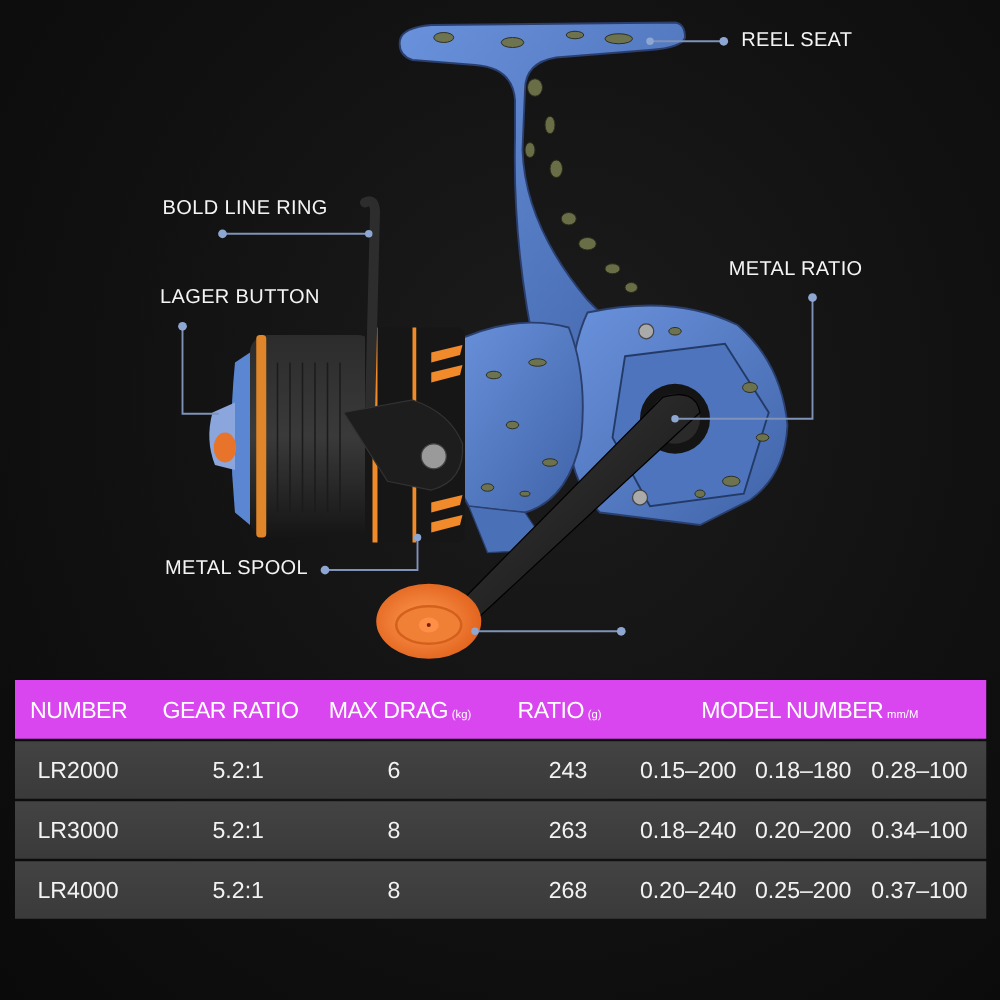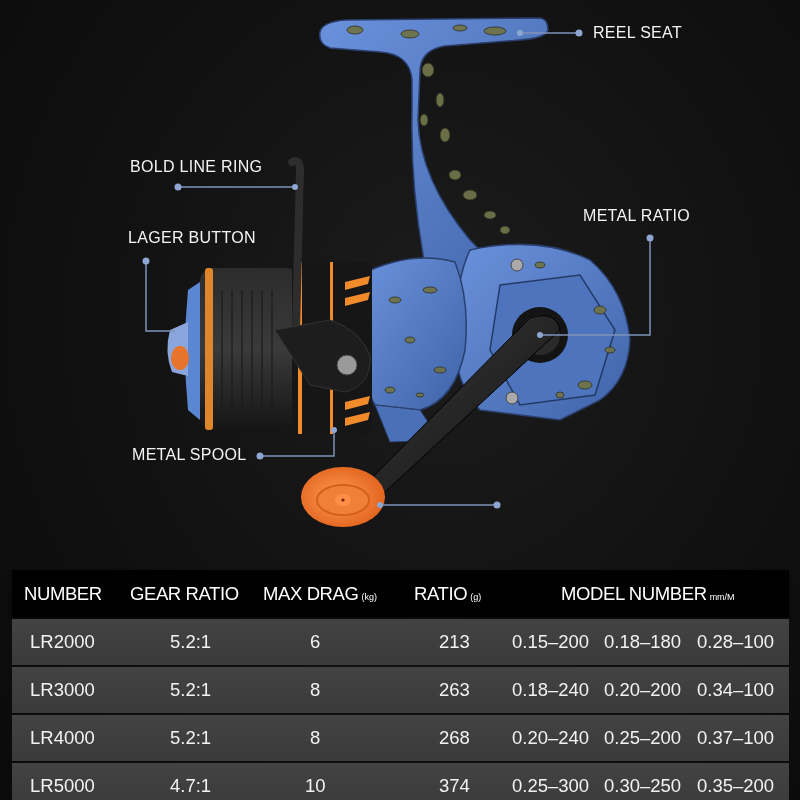--- a/index.html
+++ b/index.html
@@ -12,23 +12,22 @@
   .stage { position:absolute; left:0; top:0; width:652px; height:540px; }
   .stage svg { position:absolute; left:0; top:0; }
   .callout {
     position:absolute; font-size:16px; letter-spacing:0.3px; color:#f4f4f4;
     white-space:nowrap; line-height:1;
   }
   .table {
     position:absolute; left:12px; top:544px; width:777px;
   }
   .thead {
-    height:47px; background:#000000; display:flex; align-items:center;
+    height:47px; background:#d946ef; display:flex; align-items:center;
     box-shadow: 0 2px 3px rgba(0,0,0,0.6);
-    margin-top: 26px;
   }
   .th { font-size:18.5px; color:#fff; letter-spacing:-0.4px; white-space:nowrap; }
   .th .unit { font-size:9px; letter-spacing:0; margin-left:3px; }
   .row {
     height:46px; margin-top:2px; display:flex; align-items:center;
     background: linear-gradient(180deg,#434343 0%,#3a3a3a 100%);
   }
   .cell { font-size:18.5px; color:#f2f2f2; white-space:nowrap; }
   .c-num { position:absolute; }
 </style>
@@ -165,21 +164,21 @@
     <span class="th c-num" style="left:118px;">GEAR RATIO</span>
     <span class="th c-num" style="left:251px;"><span>MAX DRAG</span><span class="unit">(kg)</span></span>
     <span class="th c-num" style="left:402px;"><span>RATIO</span><span class="unit">(g)</span></span>
     <span class="th c-num" style="left:549px;"><span>MODEL NUMBER</span><span class="unit">mm/M</span></span>
   </div>
 
   <div class="row" style="position:relative;padding-left:11px;">
     <span class="cell c-num" style="left:18px;">LR2000</span>
     <span class="cell c-num" style="left:158px;">5.2:1</span>
     <span class="cell c-num" style="left:298px;">6</span>
-    <span class="cell c-num" style="left:427px;">213</span>
+    <span class="cell c-num" style="left:427px;">243</span>
     <span class="cell c-num" style="left:500px;">0.15–200</span>
     <span class="cell c-num" style="left:592px;">0.18–180</span>
     <span class="cell c-num" style="left:685px;">0.28–100</span>
   </div>
 
   <div class="row" style="position:relative;">
     <span class="cell c-num" style="left:18px;">LR3000</span>
     <span class="cell c-num" style="left:158px;">5.2:1</span>
     <span class="cell c-num" style="left:298px;">8</span>
     <span class="cell c-num" style="left:427px;">263</span>
@@ -191,22 +190,13 @@
   <div class="row" style="position:relative;">
     <span class="cell c-num" style="left:18px;">LR4000</span>
     <span class="cell c-num" style="left:158px;">5.2:1</span>
     <span class="cell c-num" style="left:298px;">8</span>
     <span class="cell c-num" style="left:427px;">268</span>
     <span class="cell c-num" style="left:500px;">0.20–240</span>
     <span class="cell c-num" style="left:592px;">0.25–200</span>
     <span class="cell c-num" style="left:685px;text-align:right;">0.37–100</span>
   </div>
 
-  <div class="row" style="position:relative;">
-    <span class="cell c-num" style="left:18px;">LR5000</span>
-    <span class="cell c-num" style="left:158px;">4.7:1</span>
-    <span class="cell c-num" style="left:293px;">10</span>
-    <span class="cell c-num" style="left:427px;">374</span>
-    <span class="cell c-num" style="left:500px;">0.25–300</span>
-    <span class="cell c-num" style="left:592px;">0.30–250</span>
-    <span class="cell c-num" style="left:685px;">0.35–200</span>
-  </div>
 </div>
 
 </body></html>

